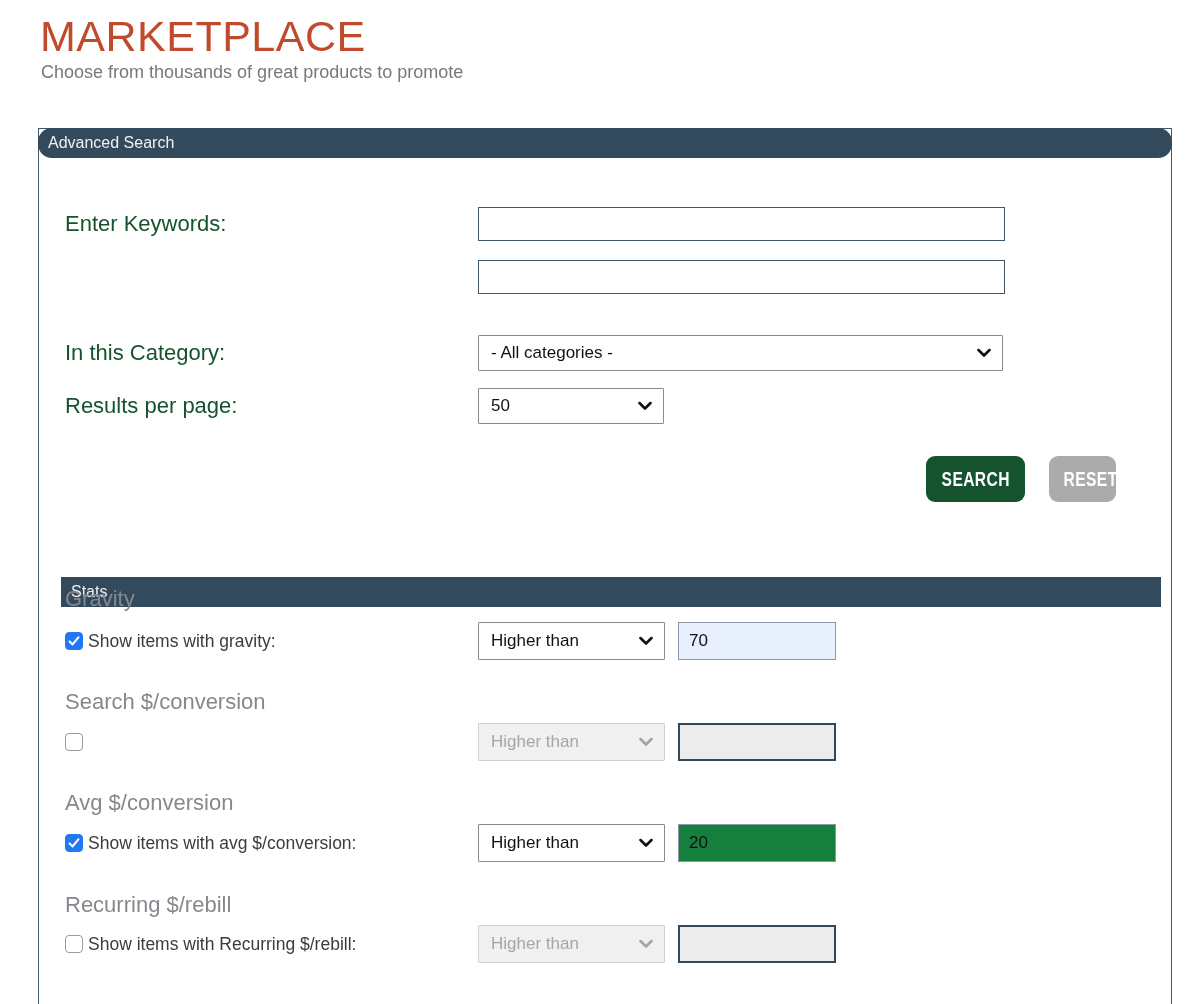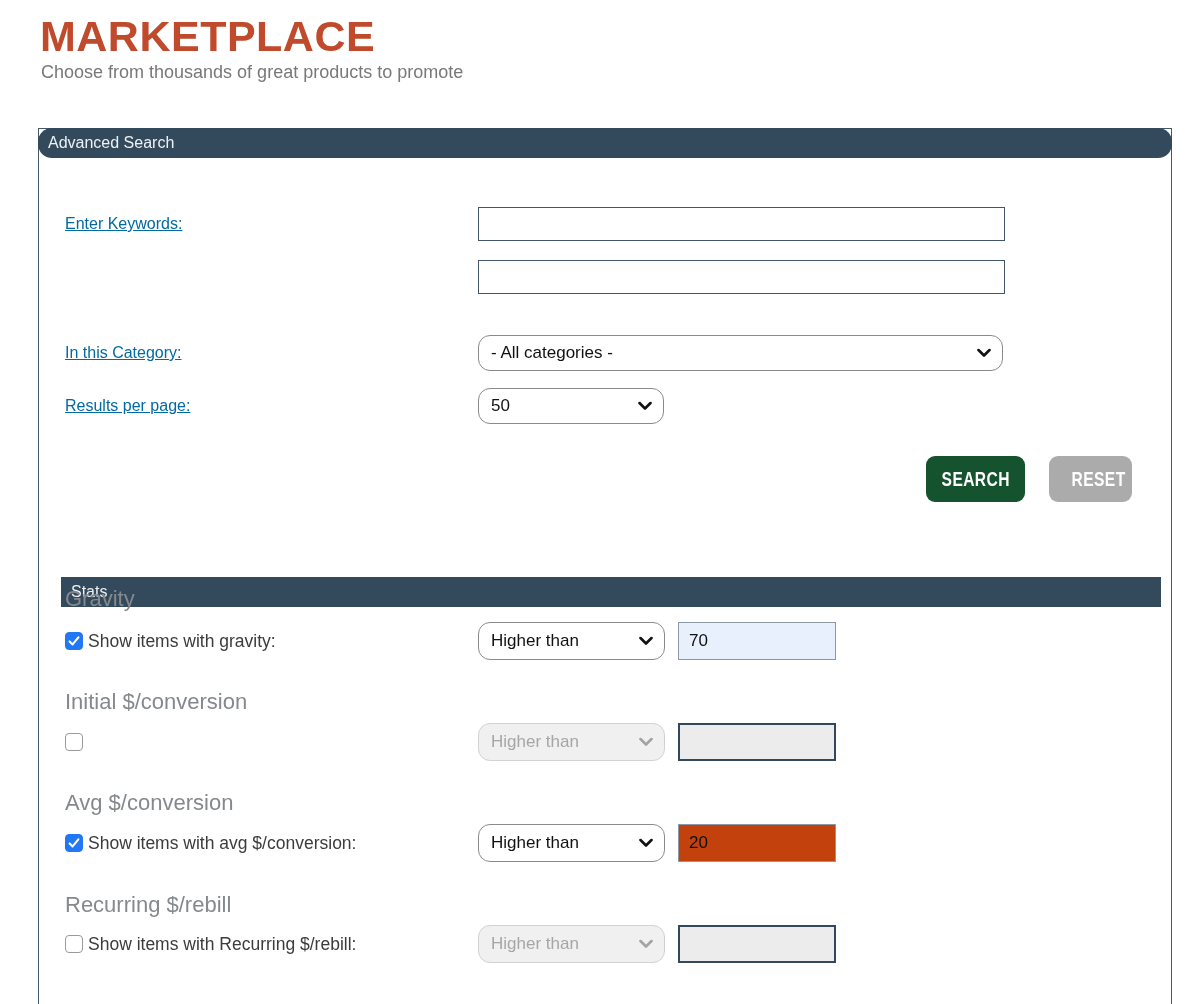--- a/index.html
+++ b/index.html
@@ -4,82 +4,82 @@
 <style>
   * { margin:0; padding:0; box-sizing:border-box; }
   html,body { background:#ffffff; }
   .page {
     position:relative; width:1200px; height:1004px; overflow:hidden;
     background:#ffffff; font-family:"Liberation Sans", sans-serif;
   }
   
   .page-title {
     position:absolute; left:40px; top:12px;
-    font-size:43px; font-weight:700; letter-spacing:0.5px; color:#c04a2c;
+    font-size:43px; font-weight:400; letter-spacing:0.5px; color:#c04a2c;
   }
   .page-subtitle {
     position:absolute; left:41px; top:62px;
     font-size:18px; color:#787878;
   }
   
   .panel {
     position:absolute; left:38px; top:128px; width:1134px; height:880px;
     border:1px solid #44586a; background:#ffffff;
   }
   .bar {
     background:#334a5c; color:#eef1f3; font-size:16px;
     height:30px; line-height:30px; padding-left:10px;
   }
   .advanced-header { position:absolute; left:-1px; top:-1px; width:1134px;border-radius:14px; }
   .stats-header   { position:absolute; left:22px; top:401px; width:1100px;margin-top:47px; }
   
   .flabel {
     position:absolute; left:26px; height:34px; line-height:34px;
-    font-size:16px; color:#0369a1;text-decoration:underline;
+    font-size:22px; color:#14532d;
   }
   .tinput {
     position:absolute; left:439px; width:527px; height:34px;
     border:1px solid #41566a; background:#ffffff;
     font-family:"Liberation Sans", sans-serif; font-size:17px; padding:0 8px; color:#222;
   }
   
   .select {
     position:absolute; display:flex; align-items:center;
-    background:#ffffff; border:1px solid #8a8a8a; border-radius:12px;
+    background:#ffffff; border:1px solid #8a8a8a; border-radius:1px;
     font-size:17px; color:#111; padding:0 30px 0 12px; cursor:default;
   }
   .select .chev { position:absolute; right:11px; top:50%; transform:translateY(-50%); }
   .select.disabled { background:#f0f0f0; border-color:#d2d2d2; color:#a6a6a6; }
   
   .btn {
     position:absolute; top:327px; height:46px; border:none; border-radius:9px;
     color:#ffffff; font-family:"Liberation Sans", sans-serif; cursor:pointer;
     display:flex; align-items:center; justify-content:center;
   }
   .btn span { display:inline-block; transform:scaleX(0.78); font-weight:bold; font-size:20px; letter-spacing:0.5px; }
   .btn-search { left:887px; width:99px; background:#14532d; }
-  .btn-reset  { left:1010px; width:83px; background:#ababab;padding-left:16px; }
+  .btn-reset  { left:1010px; width:67px; background:#ababab;padding-left:16px; }
   
   .sec-heading {
     position:absolute; left:26px; font-size:22px; color:#85898d;
   }
   .stat-left {
     position:absolute; left:26px; height:38px; display:flex; align-items:center;
   }
   .checkbox {
     width:18px; height:18px; border-radius:4px; margin-right:5px; flex:none;
     border:1px solid #9a9a9a; background:#ffffff;
     display:flex; align-items:center; justify-content:center; cursor:pointer;
   }
   .checkbox.checked { background:#2277f4; border-color:#2277f4; }
   .cb-label { font-size:17.5px; color:#3c3c3c;text-align:center; }
   .stat-select { left:439px; width:187px; height:38px; top:0; }
   .ninput {
     position:absolute; left:639px; width:158px; height:38px; top:0;
-    border:1px solid #8c98a6; background:#c2410c;
+    border:1px solid #8c98a6; background:#15803d;
     font-family:"Liberation Sans", sans-serif; font-size:17px; padding:0 10px; color:#111;
   }
   .ninput.autofill { background:#e8f0fe; }
   .ninput.disabled { background:#ececec; border:2px solid #33485a; }
   .stat-row { position:absolute; left:0; width:100%; height:38px; }
 </style>
 </head>
 <body>
 
 <div class="page">
@@ -133,21 +133,21 @@
       </div>
       <div class="select stat-select">
         <span>Higher than</span>
         <svg class="chev" width="14" height="9" viewBox="0 0 14 9">
           <path d="M1.5 1.5l5.5 5.5 5.5-5.5" stroke="#111" stroke-width="2.6" fill="none" stroke-linecap="round" stroke-linejoin="round"></path>
         </svg>
       </div>
       <input class="ninput autofill" type="text" value="70" style="">
     </div>
 
-    <div class="sec-heading" style="top:560px">Initial $/conversion</div>
+    <div class="sec-heading" style="top:560px">Search $/conversion</div>
     <div class="stat-row" style="top:594px">
       <div class="stat-left">
         <div class="checkbox"></div>
       </div>
       <div class="select stat-select disabled">
         <span>Higher than</span>
         <svg class="chev" width="14" height="9" viewBox="0 0 14 9">
           <path d="M1.5 1.5l5.5 5.5 5.5-5.5" stroke="#a3a3a3" stroke-width="2.6" fill="none" stroke-linecap="round" stroke-linejoin="round"></path>
         </svg>
       </div>

